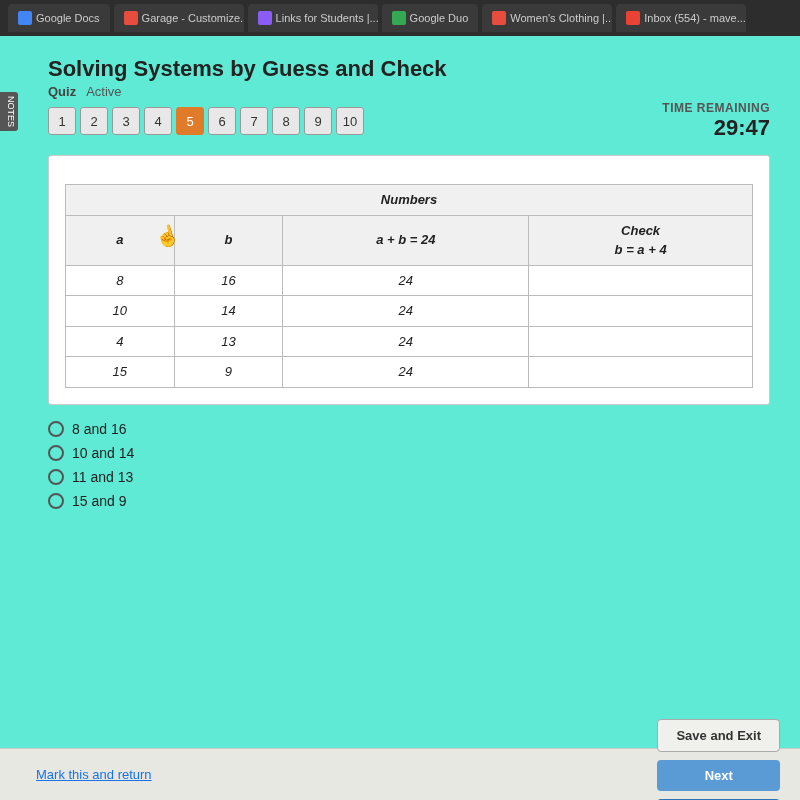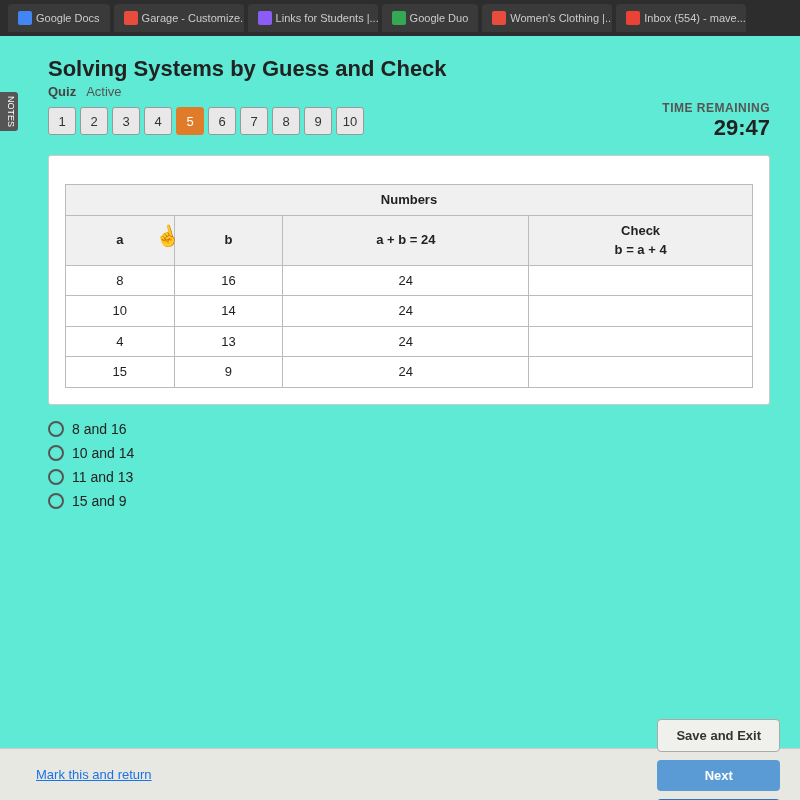--- a/index.html
+++ b/index.html
@@ -157,20 +157,21 @@
       color: #222;
       line-height: 1.5;
     }
 
     
     .numbers-table {
       width: 100%;
       border-collapse: collapse;
       margin-top: 12px;
       font-size: 13px;
+      font-style: italic;
     }
     .numbers-table th, .numbers-table td {
       border: 1px solid #bbb;
       padding: 5px 10px;
       text-align: center;
     }
     .numbers-table thead th {
       background: #f0f0f0;
       font-weight: 600;
     }

